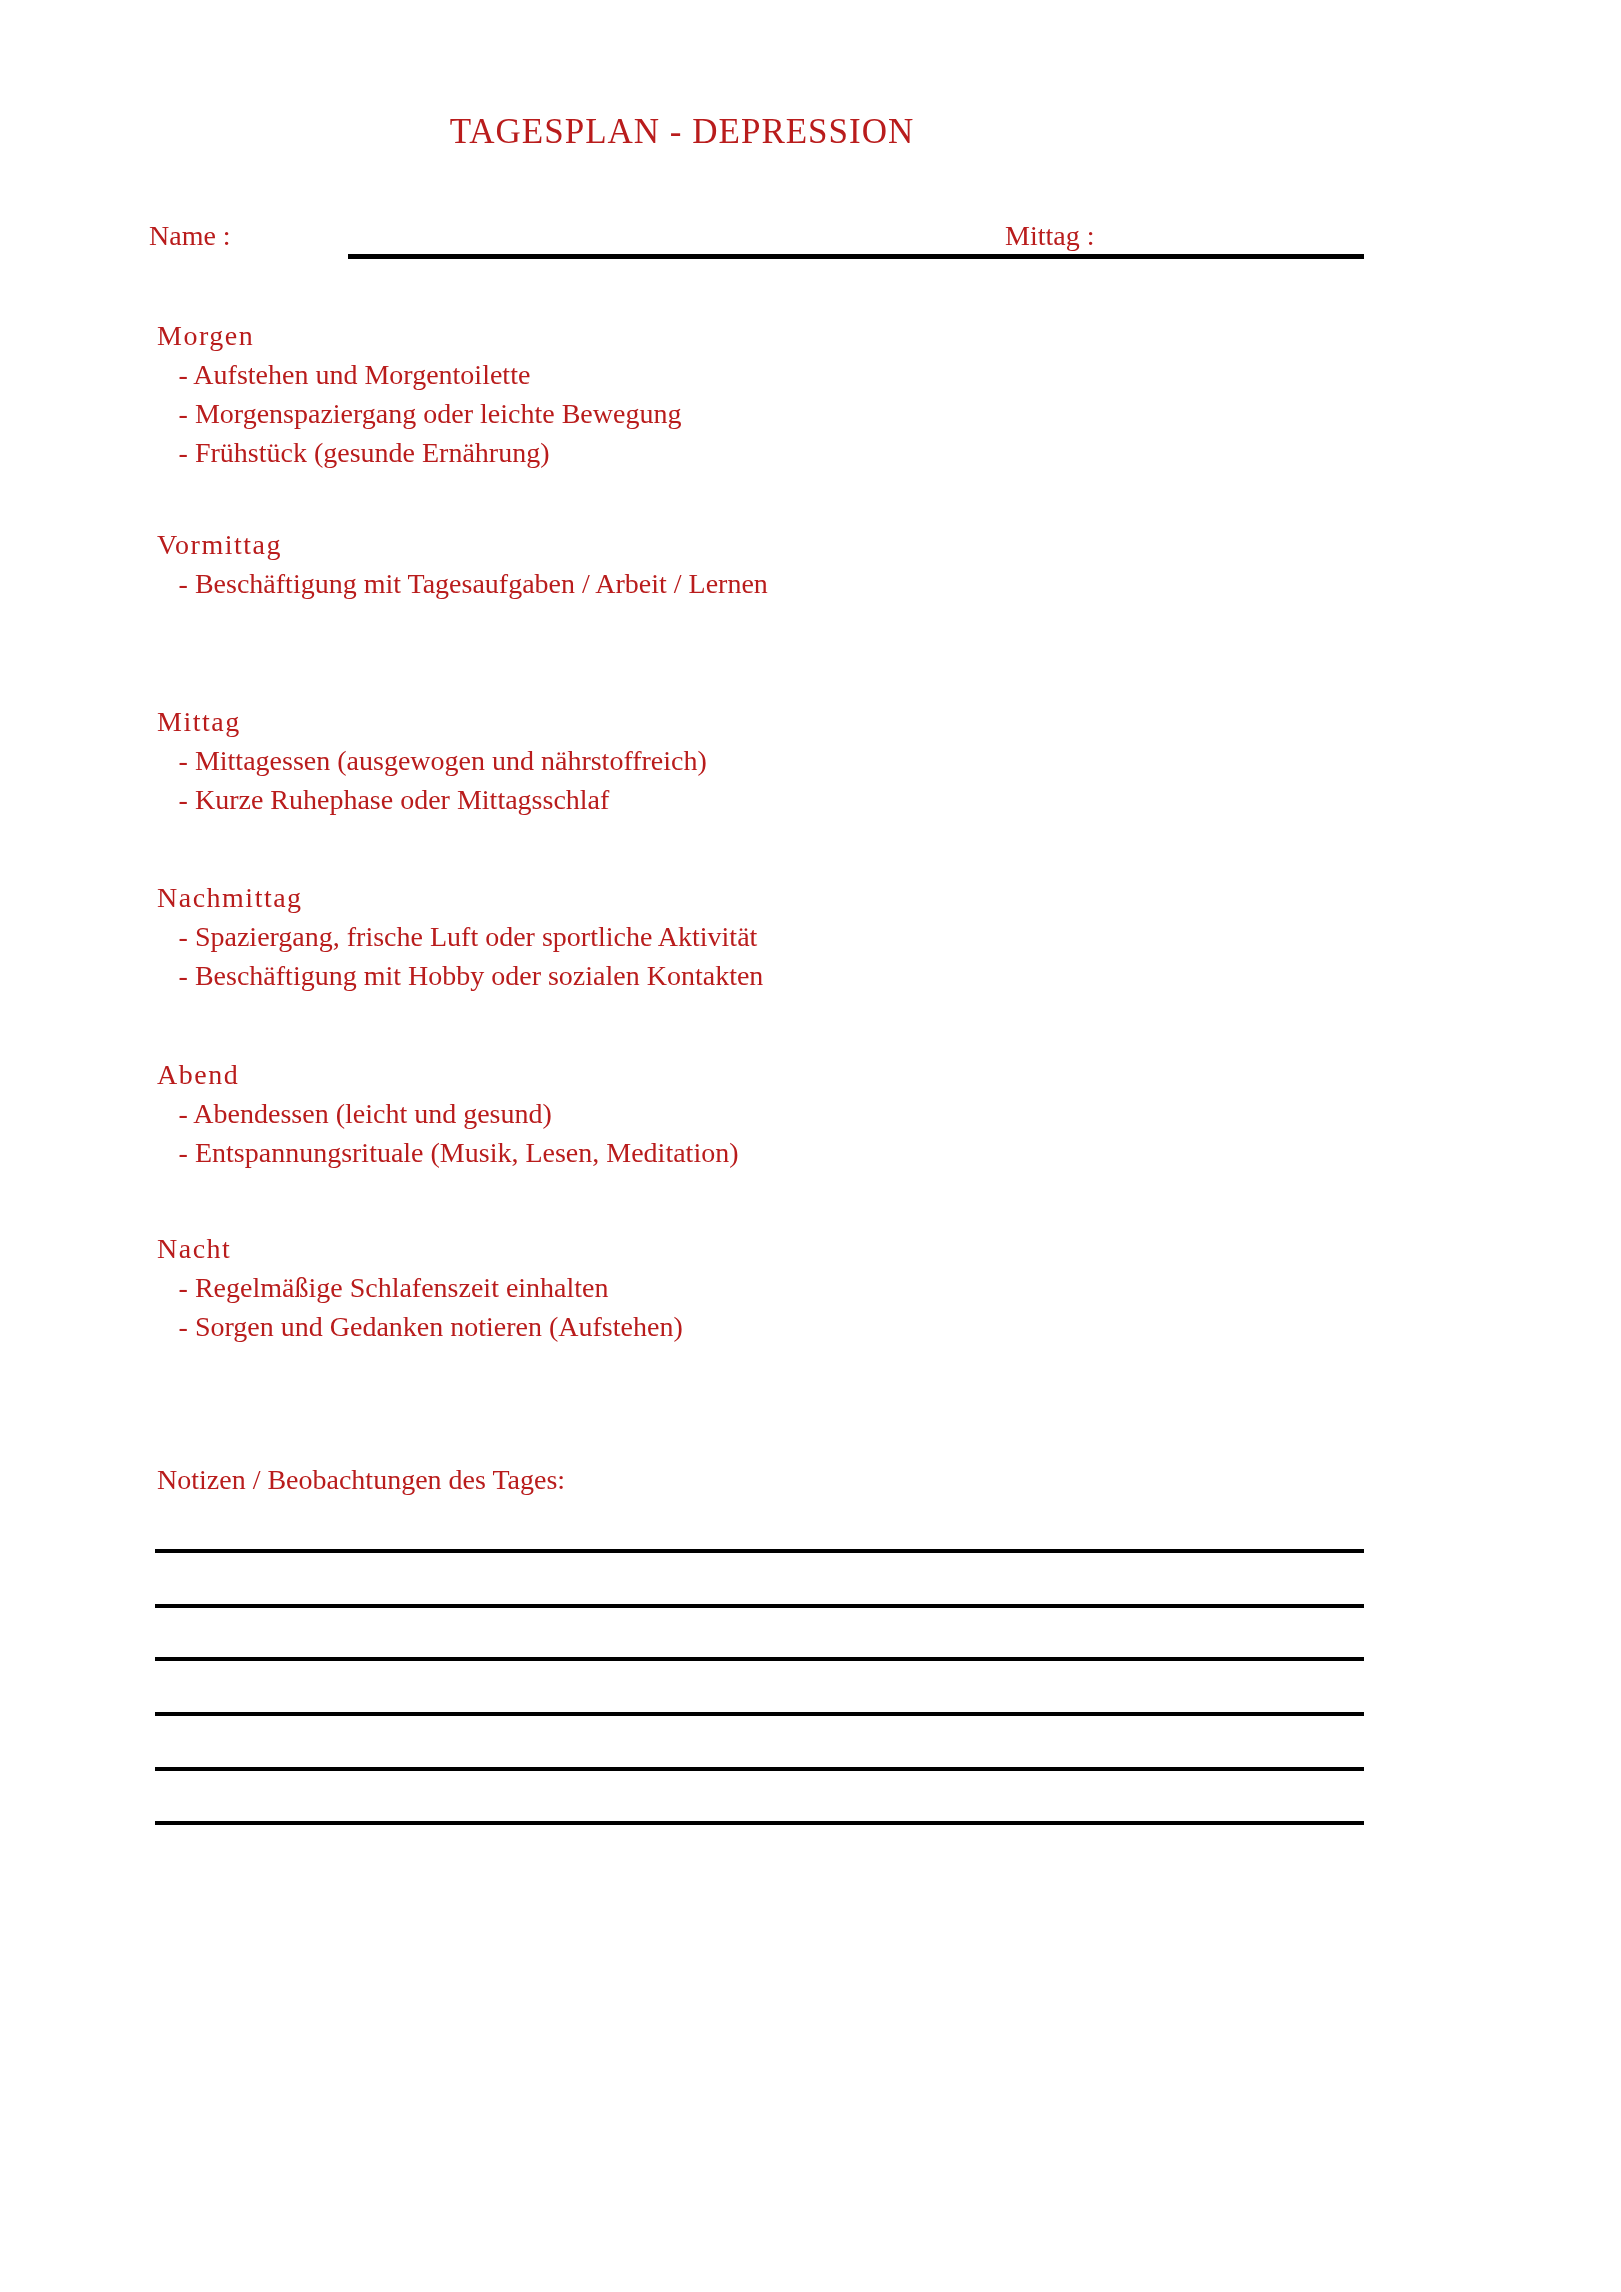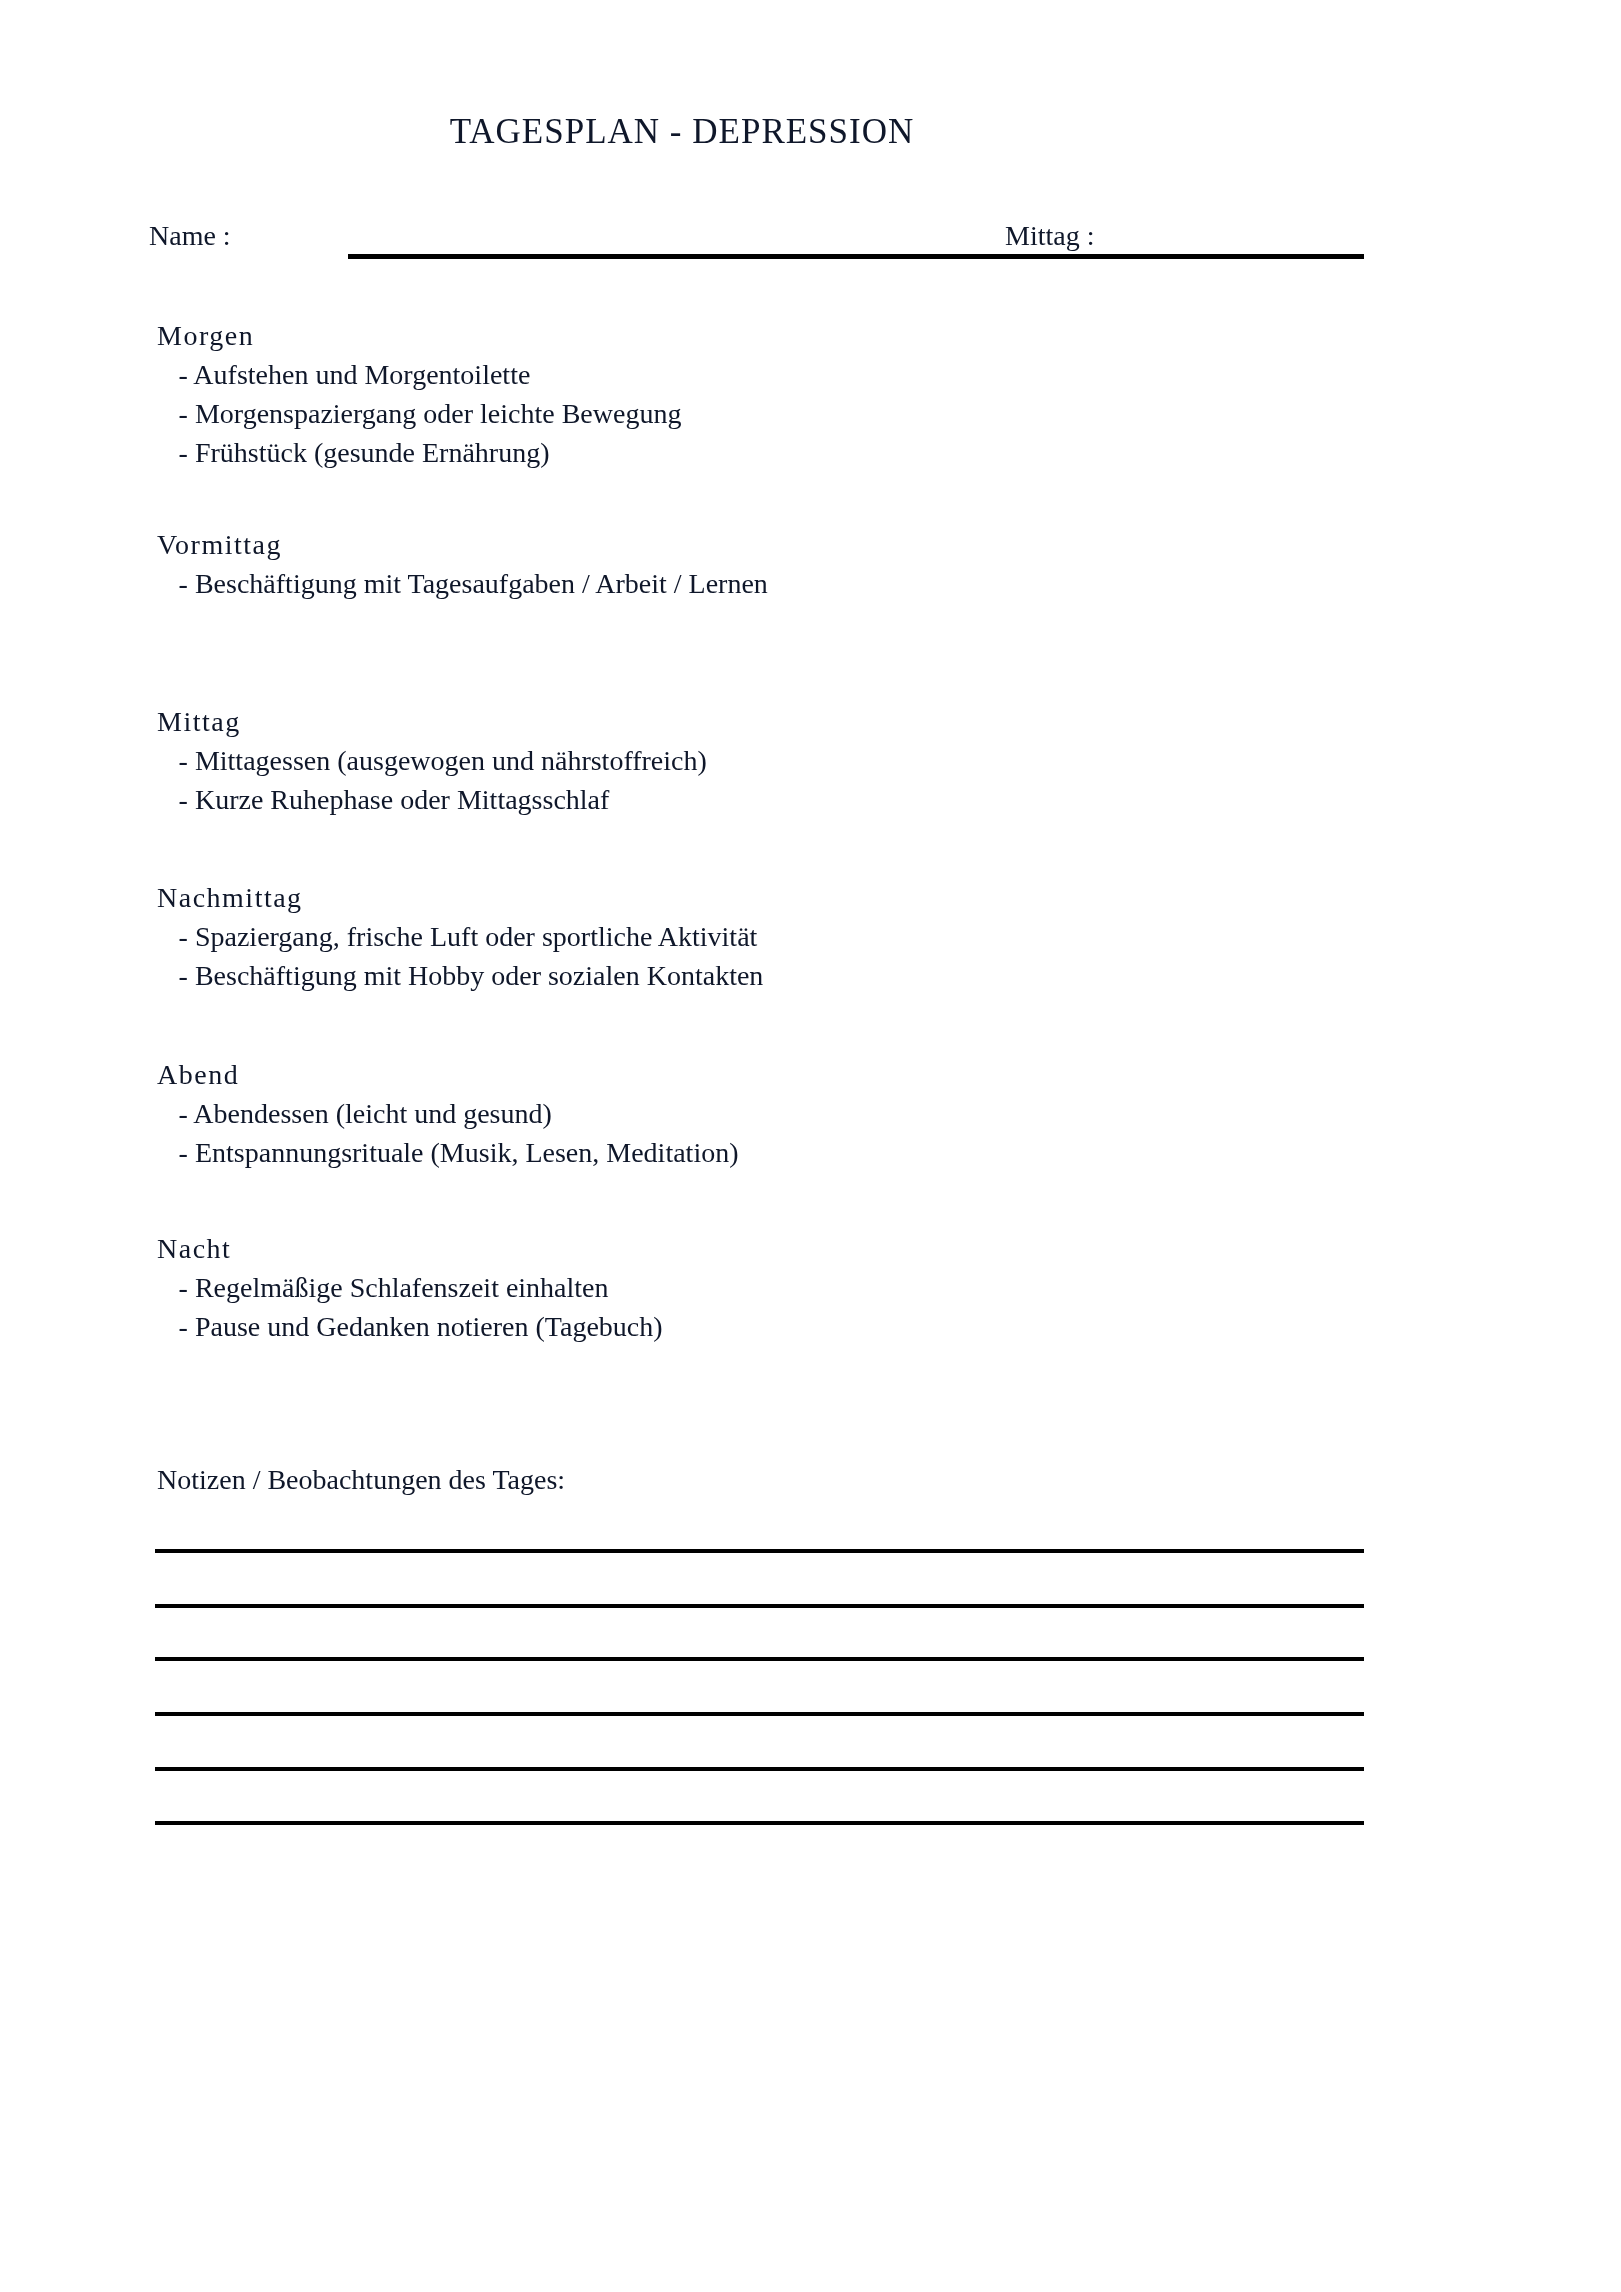--- a/index.html
+++ b/index.html
@@ -5,21 +5,21 @@
   html, body {
     margin: 0;
     padding: 0;
     background: #ffffff;
   }
   .page {
     position: relative;
     width: 1364px;
     height: 2293px;
     background: #ffffff;
-    color: #0f172a;
+    color: #b91c1c;
     font-family: "Liberation Serif", "DejaVu Serif", serif;
     font-size: 28px;
     line-height: 39px;
     overflow: hidden;
   }
   .title {
     position: absolute;
     top: 110px;
     left: 0;
     width: 100%;
@@ -126,21 +126,21 @@
     <div class="section-items">
       <div class="item">- Abendessen (leicht und gesund)</div>
       <div class="item">- Entspannungsrituale (Musik, Lesen, Meditation)</div>
     </div>
   </section>
 
   <section class="day-section" style="top:1229px">
     <h2 class="section-heading">Nacht</h2>
     <div class="section-items">
       <div class="item">- Regelmäßige Schlafenszeit einhalten</div>
-      <div class="item">- Pause und Gedanken notieren (Tagebuch)</div>
+      <div class="item">- Sorgen und Gedanken notieren (Aufstehen)</div>
     </div>
   </section>
 
   <div class="notes-label">Notizen / Beobachtungen des Tages:</div>
 
   <div class="note-line" style="top:1549px"></div>
   <div class="note-line" style="top:1604px"></div>
   <div class="note-line" style="top:1657px"></div>
   <div class="note-line" style="top:1712px"></div>
   <div class="note-line" style="top:1767px"></div>

